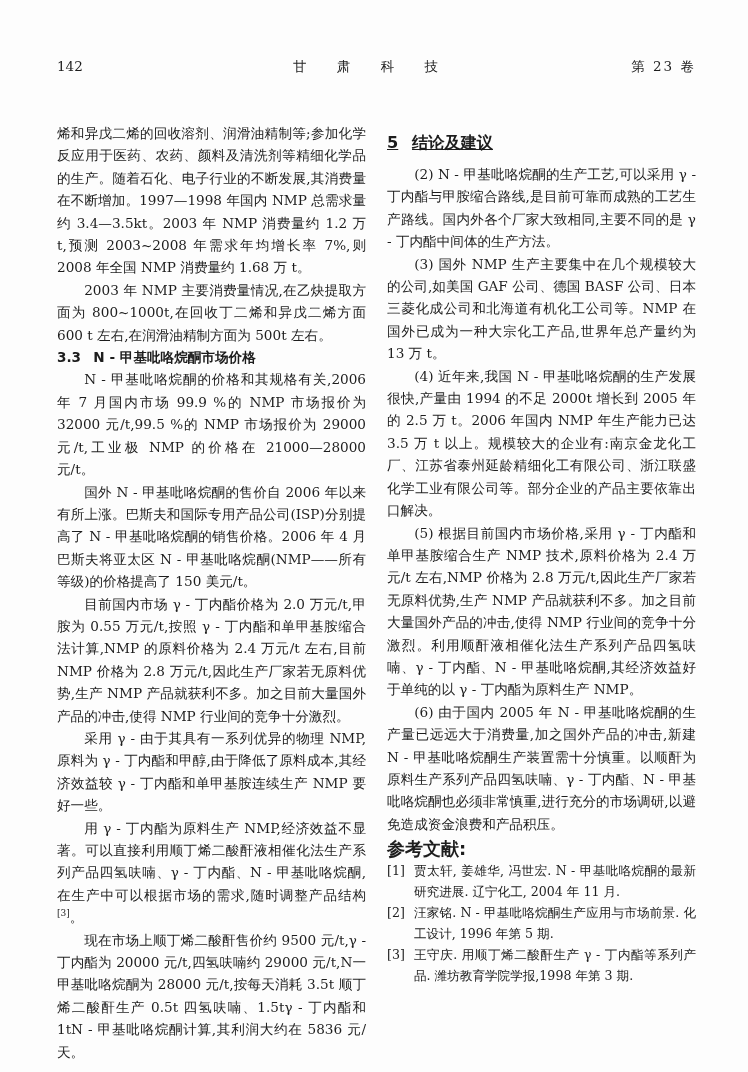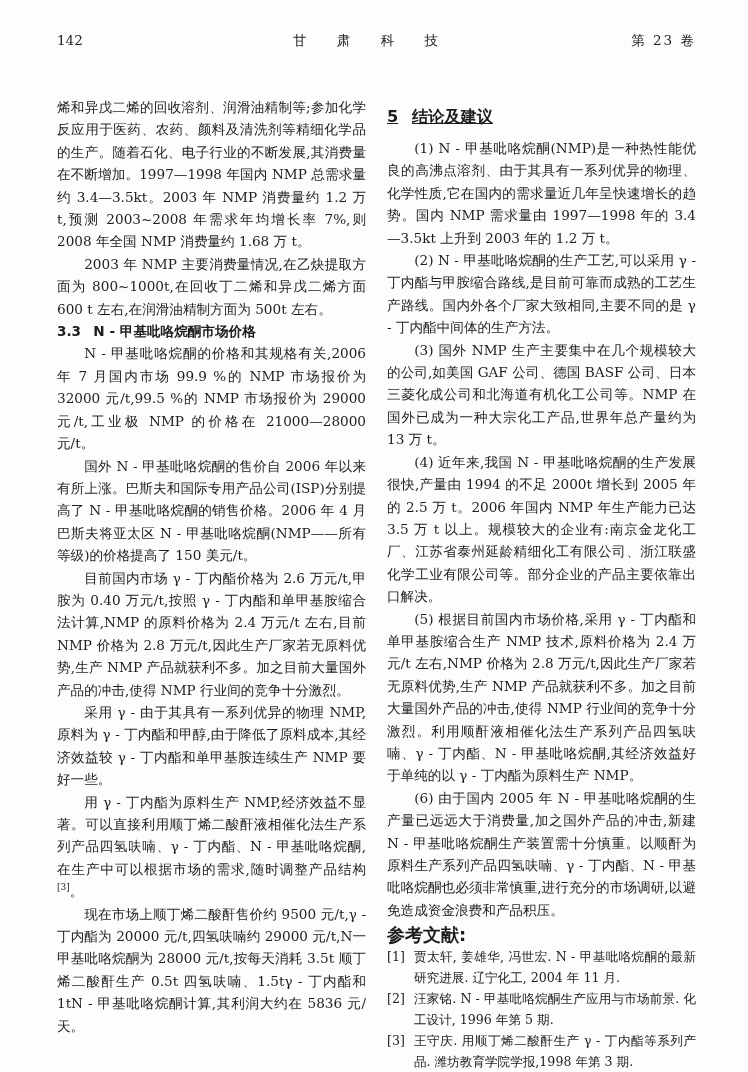--- a/index.html
+++ b/index.html
@@ -7,21 +7,21 @@
     width:748px;height:1072px;
     background:#fdfdfd;
     color:#1d1d1d;
     font-family:"DejaVu Serif","Liberation Serif",serif;
     overflow:hidden;
   }
   .page{
     position:relative;
     box-sizing:border-box;
     width:748px;height:1072px;
-    padding:32px 52px 20px 57px;
+    padding:58px 52px 20px 57px;
   }
   
   .running-head{
     display:flex;justify-content:space-between;align-items:baseline;
     font-size:13.5px;line-height:16px;
     margin-bottom:18px;
   }
   .running-head .journal{letter-spacing:13px;margin-left:30px;}
   .running-head .vol{letter-spacing:2px;}
   
@@ -89,31 +89,30 @@
   <div class="columns">
 
     <div class="col">
       <p class="cont">烯和异戊二烯的回收溶剂、润滑油精制等;参加化学反应用于医药、农药、颜料及清洗剂等精细化学品的生产。随着石化、电子行业的不断发展,其消费量在不断增加。1997—1998 年国内 NMP 总需求量约 3.4—3.5kt。2003 年 NMP 消费量约 1.2 万 t,预测 2003~2008 年需求年均增长率 7%,则 2008 年全国 NMP 消费量约 1.68 万 t。</p>
       <p>2003 年 NMP 主要消费量情况,在乙炔提取方面为 800~1000t,在回收丁二烯和异戊二烯方面 600 t 左右,在润滑油精制方面为 500t 左右。</p>
       <div class="subhead">
         <span class="num">3.3</span><span>N - 甲基吡咯烷酮市场价格</span>
       </div>
       <p>N - 甲基吡咯烷酮的价格和其规格有关,2006 年 7 月国内市场 99.9 %的 NMP 市场报价为 32000 元/t,99.5 %的 NMP 市场报价为 29000 元/t,工业极 NMP 的价格在 21000—28000 元/t。</p>
       <p>国外 N - 甲基吡咯烷酮的售价自 2006 年以来有所上涨。巴斯夫和国际专用产品公司(ISP)分别提高了 N - 甲基吡咯烷酮的销售价格。2006 年 4 月巴斯夫将亚太区 N - 甲基吡咯烷酮(NMP——所有等级)的价格提高了 150 美元/t。</p>
-      <p>目前国内市场 γ - 丁内酯价格为 2.6 万元/t,甲胺为 0.40 万元/t,按照 γ - 丁内酯和单甲基胺缩合法计算,NMP 的原料价格为 2.4 万元/t 左右,目前 NMP 价格为 2.8 万元/t,因此生产厂家若无原料优势,生产 NMP 产品就获利不多。加之目前大量国外产品的冲击,使得 NMP 行业间的竞争十分激烈。</p>
+      <p>目前国内市场 γ - 丁内酯价格为 2.0 万元/t,甲胺为 0.55 万元/t,按照 γ - 丁内酯和单甲基胺缩合法计算,NMP 的原料价格为 2.4 万元/t 左右,目前 NMP 价格为 2.8 万元/t,因此生产厂家若无原料优势,生产 NMP 产品就获利不多。加之目前大量国外产品的冲击,使得 NMP 行业间的竞争十分激烈。</p>
       <p>采用 γ - 由于其具有一系列优异的物理 NMP,原料为 γ - 丁内酯和甲醇,由于降低了原料成本,其经济效益较 γ - 丁内酯和单甲基胺连续生产 NMP 要好一些。</p>
       <p><span>用 γ - 丁内酯为原料生产 NMP,经济效益不显著。可以直接利用顺丁烯二酸酐液相催化法生产系列产品四氢呋喃、γ - 丁内酯、N - 甲基吡咯烷酮,在生产中可以根据市场的需求,随时调整产品结构</span><sup class="refmark">[3]</sup><span>。</span></p>
       <p>现在市场上顺丁烯二酸酐售价约 9500 元/t,γ - 丁内酯为 20000 元/t,四氢呋喃约 29000 元/t,N一甲基吡咯烷酮为 28000 元/t,按每天消耗 3.5t 顺丁烯二酸酐生产 0.5t 四氢呋喃、1.5tγ - 丁内酯和 1tN - 甲基吡咯烷酮计算,其利润大约在 5836 元/天。</p>
     </div>
 
     <div class="col">
       <h2 class="section first">
         <span class="num">5</span><span>结论及建议</span>
       </h2>
-      <p>(1) N - 甲基吡咯烷酮(NMP)是一种热性能优良的高沸点溶剂、由于其具有一系列优异的物理、化学性质,它在国内的需求量近几年呈快速增长的趋势。国内 NMP 需求量由 1997—1998 年的 3.4—3.5kt 上升到 2003 年的 1.2 万 t。</p>
       <p>(2) N - 甲基吡咯烷酮的生产工艺,可以采用 γ - 丁内酯与甲胺缩合路线,是目前可靠而成熟的工艺生产路线。国内外各个厂家大致相同,主要不同的是 γ - 丁内酯中间体的生产方法。</p>
       <p>(3) 国外 NMP 生产主要集中在几个规模较大的公司,如美国 GAF 公司、德国 BASF 公司、日本三菱化成公司和北海道有机化工公司等。NMP 在国外已成为一种大宗化工产品,世界年总产量约为 13 万 t。</p>
       <p>(4) 近年来,我国 N - 甲基吡咯烷酮的生产发展很快,产量由 1994 的不足 2000t 增长到 2005 年的 2.5 万 t。2006 年国内 NMP 年生产能力已达 3.5 万 t 以上。规模较大的企业有:南京金龙化工厂、江苏省泰州延龄精细化工有限公司、浙江联盛化学工业有限公司等。部分企业的产品主要依靠出口解决。</p>
       <p>(5) 根据目前国内市场价格,采用 γ - 丁内酯和单甲基胺缩合生产 NMP 技术,原料价格为 2.4 万元/t 左右,NMP 价格为 2.8 万元/t,因此生产厂家若无原料优势,生产 NMP 产品就获利不多。加之目前大量国外产品的冲击,使得 NMP 行业间的竞争十分激烈。利用顺酐液相催化法生产系列产品四氢呋喃、γ - 丁内酯、N - 甲基吡咯烷酮,其经济效益好于单纯的以 γ - 丁内酯为原料生产 NMP。</p>
       <p>(6) 由于国内 2005 年 N - 甲基吡咯烷酮的生产量已远远大于消费量,加之国外产品的冲击,新建 N - 甲基吡咯烷酮生产装置需十分慎重。以顺酐为原料生产系列产品四氢呋喃、γ - 丁内酯、N - 甲基吡咯烷酮也必须非常慎重,进行充分的市场调研,以避免造成资金浪费和产品积压。</p>
       <div class="ref-heading">参考文献:</div>
       <div class="refs">
         <div class="ref">
           <span class="ref-label">[1]</span>
           <span>贾太轩, 姜雄华, 冯世宏. N - 甲基吡咯烷酮的最新研究进展. 辽宁化工, 2004 年 11 月.</span>

